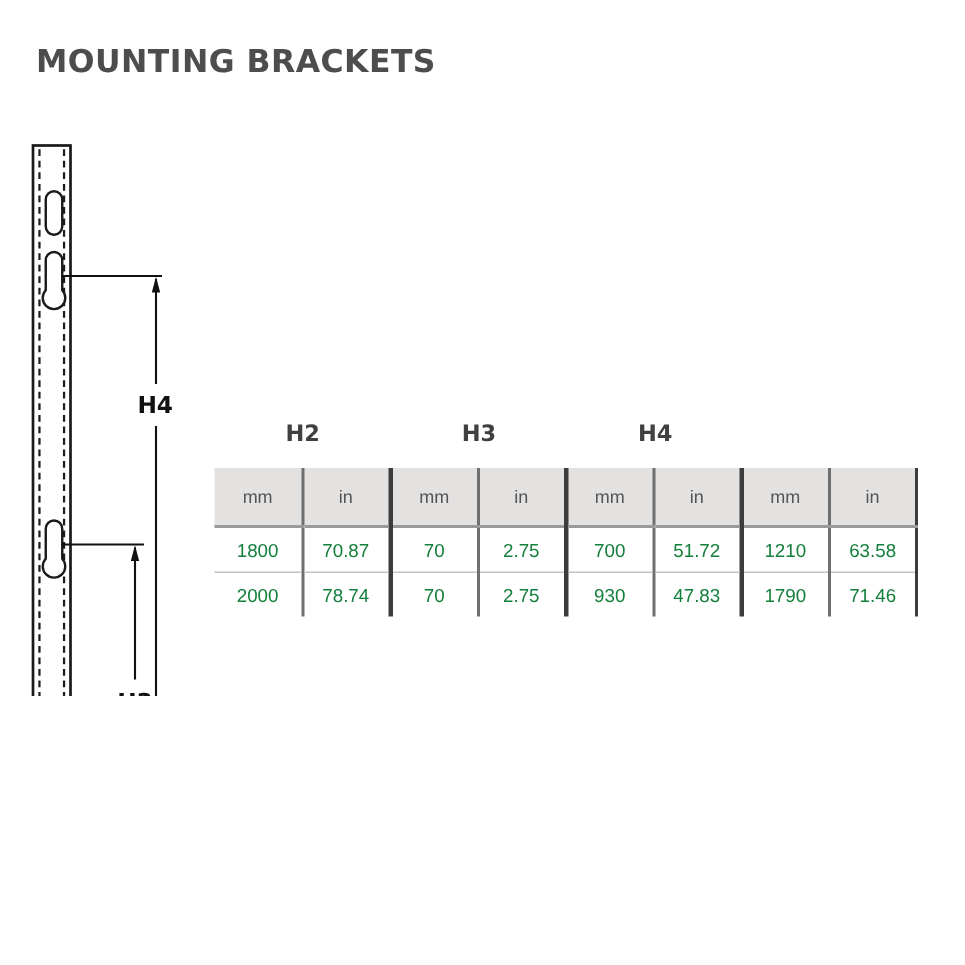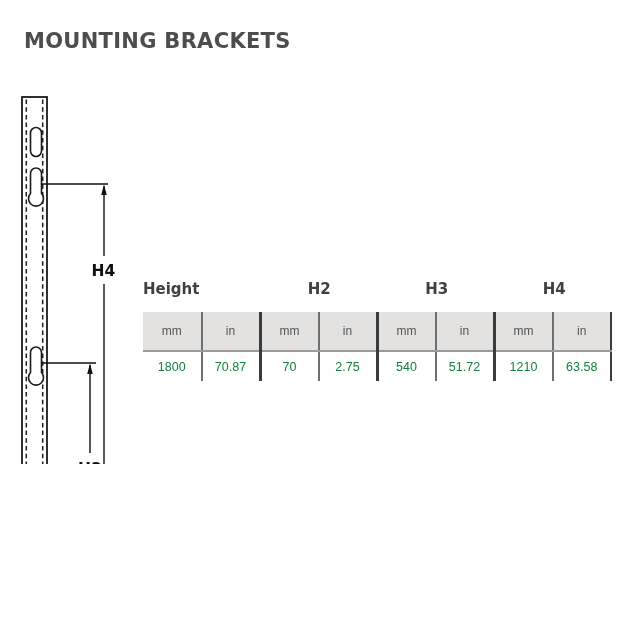--- a/index.html
+++ b/index.html
@@ -79,21 +79,20 @@
     <polygon points="76,522.5 73.2,533 78.8,533" fill="#111"></polygon>
     <polygon points="76,582.5 73.2,572 78.8,572" fill="#111"></polygon>
 
     <text x="103.5" y="275.5" text-anchor="middle" font-family="DejaVu Sans, sans-serif" font-size="15.5" font-weight="bold" fill="#111">H4</text>
     <text x="90" y="473.5" text-anchor="middle" font-family="DejaVu Sans, sans-serif" font-size="15.5" font-weight="bold" fill="#111">H3</text>
     <text x="76" y="558.5" text-anchor="middle" font-family="DejaVu Sans, sans-serif" font-size="15.5" font-weight="bold" fill="#111">H2</text>
   </svg>
 
   <div class="table-wrap">
     <div class="group-row">
-      <div class="group-cell first">Height</div>
       <div class="group-cell">H2</div>
       <div class="group-cell">H3</div>
       <div class="group-cell">H4</div>
     </div>
 
     <table class="spec">
       <thead>
         <tr>
           <th>mm</th>
           <th>in</th>
@@ -104,22 +103,32 @@
           <th>mm</th>
           <th>in</th>
         </tr>
       </thead>
       <tbody>
         <tr>
           <td>1800</td>
           <td>70.87</td>
           <td>70</td>
           <td>2.75</td>
-          <td>540</td>
+          <td>700</td>
           <td>51.72</td>
           <td>1210</td>
           <td>63.58</td>
+        </tr>
+        <tr>
+          <td>2000</td>
+          <td>78.74</td>
+          <td>70</td>
+          <td>2.75</td>
+          <td>930</td>
+          <td>47.83</td>
+          <td>1790</td>
+          <td>71.46</td>
         </tr>
       </tbody>
     </table>
   </div>
 
 </div>
 
 </body></html>

